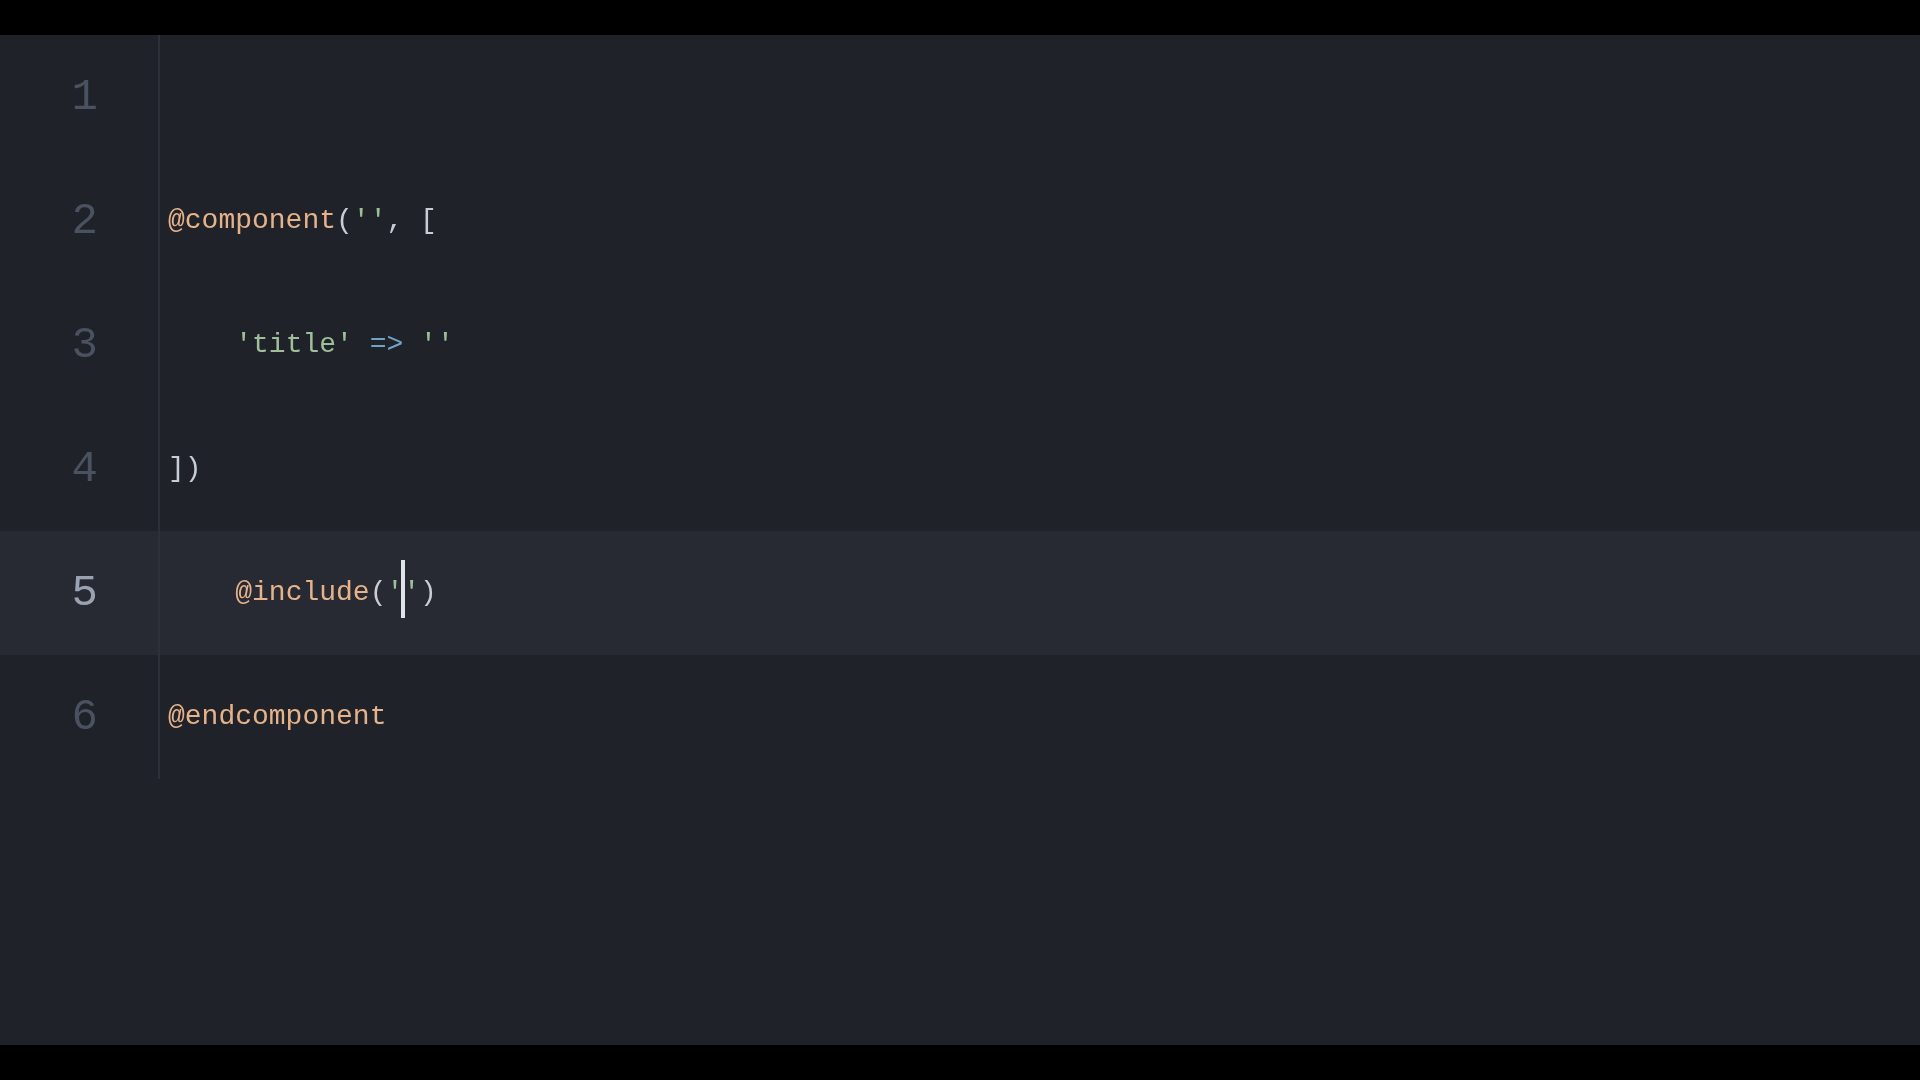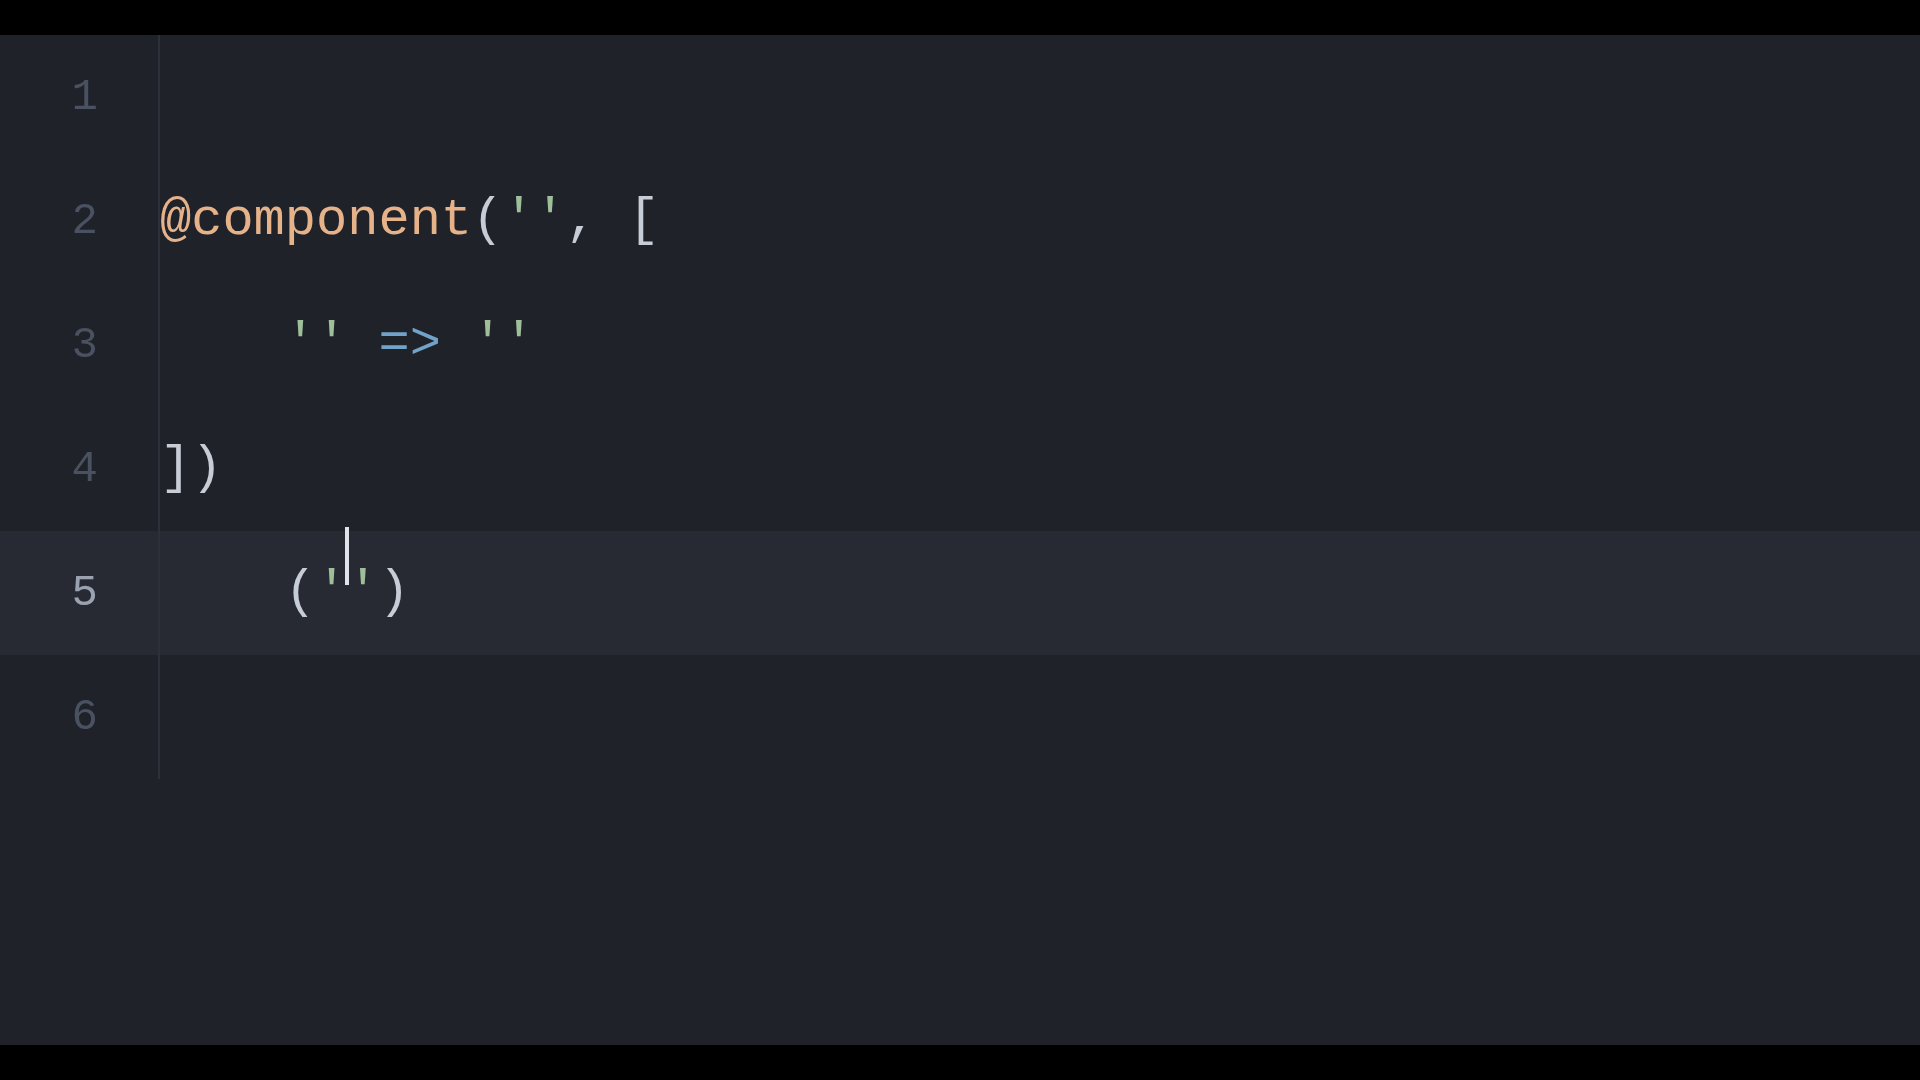--- a/index.html
+++ b/index.html
@@ -53,25 +53,27 @@
     font-size: 44px;
     line-height: 124px;
     user-select: none;
     border-right: 2px solid #2c303a;
     font-weight: 400;
   }
   .line.active .gutter {
     color: #9aa2b1;
   }
   .code {
-    font-size: 52px;
+    padding-left: 8px;
+    font-size: 28px;
     line-height: 124px;
     white-space: pre;
     color: #c6cdd7;
     display: flex;
+    align-items: center;
     position: relative;
   }
   .tok-dir   { color: #e6b28a; }
   .tok-punct { color: #c6cdd7; }
   .tok-str   { color: #9fbf9a; }
   .tok-op    { color: #71a3c9; }
   .tok-plain { color: #c6cdd7; }
   .cursor {
     display: inline-block;
     width: 4px;
@@ -94,31 +96,32 @@
       <div class="code"></div>
     </div>
 
     <div class="line">
       <div class="gutter">2</div>
       <div class="code"><span class="tok-dir">@component</span><span class="tok-punct">(</span><span class="tok-str">'</span><span class="tok-str">'</span><span class="tok-punct">, </span><span class="tok-punct">[</span></div>
     </div>
 
     <div class="line">
       <div class="gutter">3</div>
-      <div class="code"><span class="tok-plain">    </span><span class="tok-str">'</span><span class="tok-str">'</span><span class="tok-op"> =&gt; </span><span class="tok-str">'</span><span class="tok-str">'</span></div>
+      <div class="code"><span class="tok-plain">    </span><span class="tok-str">'</span><span class="tok-str">title</span><span class="tok-str">'</span><span class="tok-op"> =&gt; </span><span class="tok-str">'</span><span class="tok-str">'</span></div>
     </div>
 
     <div class="line">
       <div class="gutter">4</div>
       <div class="code"><span class="tok-punct">])</span></div>
     </div>
 
     <div class="line active">
       <div class="gutter">5</div>
-      <div class="code"><span class="tok-plain">    </span><span class="tok-punct">(</span><span class="tok-str">'</span><span class="cursor"></span><span class="tok-str">'</span><span class="tok-punct">)</span></div>
+      <div class="code"><span class="tok-plain">    </span><span class="tok-dir">@include</span><span class="tok-punct">(</span><span class="tok-str">'</span><span class="cursor"></span><span class="tok-str">'</span><span class="tok-punct">)</span></div>
     </div>
 
     <div class="line">
       <div class="gutter">6</div>
+      <div class="code"><span class="tok-dir">@endcomponent</span></div>
     </div>
 
   </div>
 </div>
 
 </body></html>

